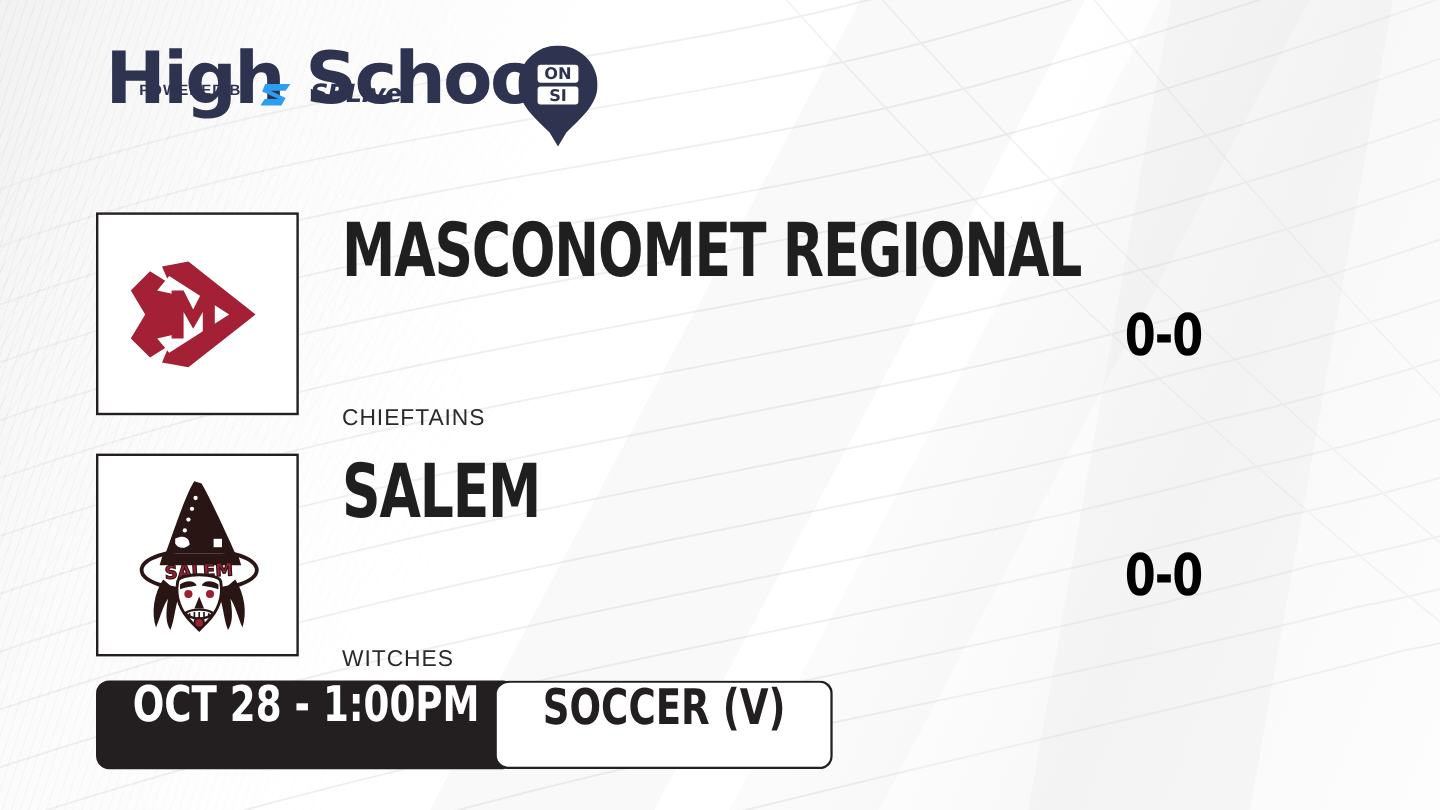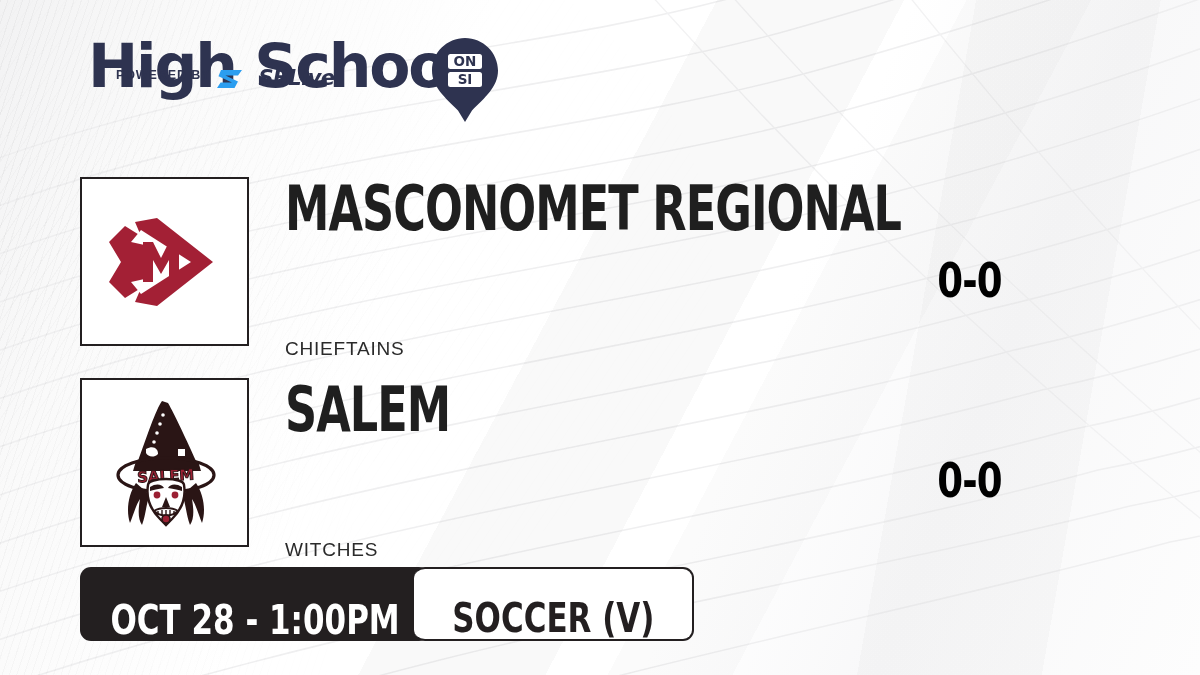--- a/index.html
+++ b/index.html
@@ -189,21 +189,21 @@
   #score-away { top: 256px; }
   #score-home { top: 456px; }
 
   
   .bar {
     position: absolute;
     top: 567px;
     height: 74px;
     box-sizing: border-box;
     display: flex;
-    align-items: flex-end;
+    align-items: flex-start;
     justify-content: center;
     font-family: "DejaVu Sans Condensed", "Liberation Sans Narrow", "Liberation Sans", sans-serif;
     font-weight: bold;
     line-height: 1;
     white-space: nowrap;
     border-radius: 11px;
   }
   .bar span { display:inline-block; transform: scaleX(0.84); }
   #bar-datetime {
     left: 80px;

